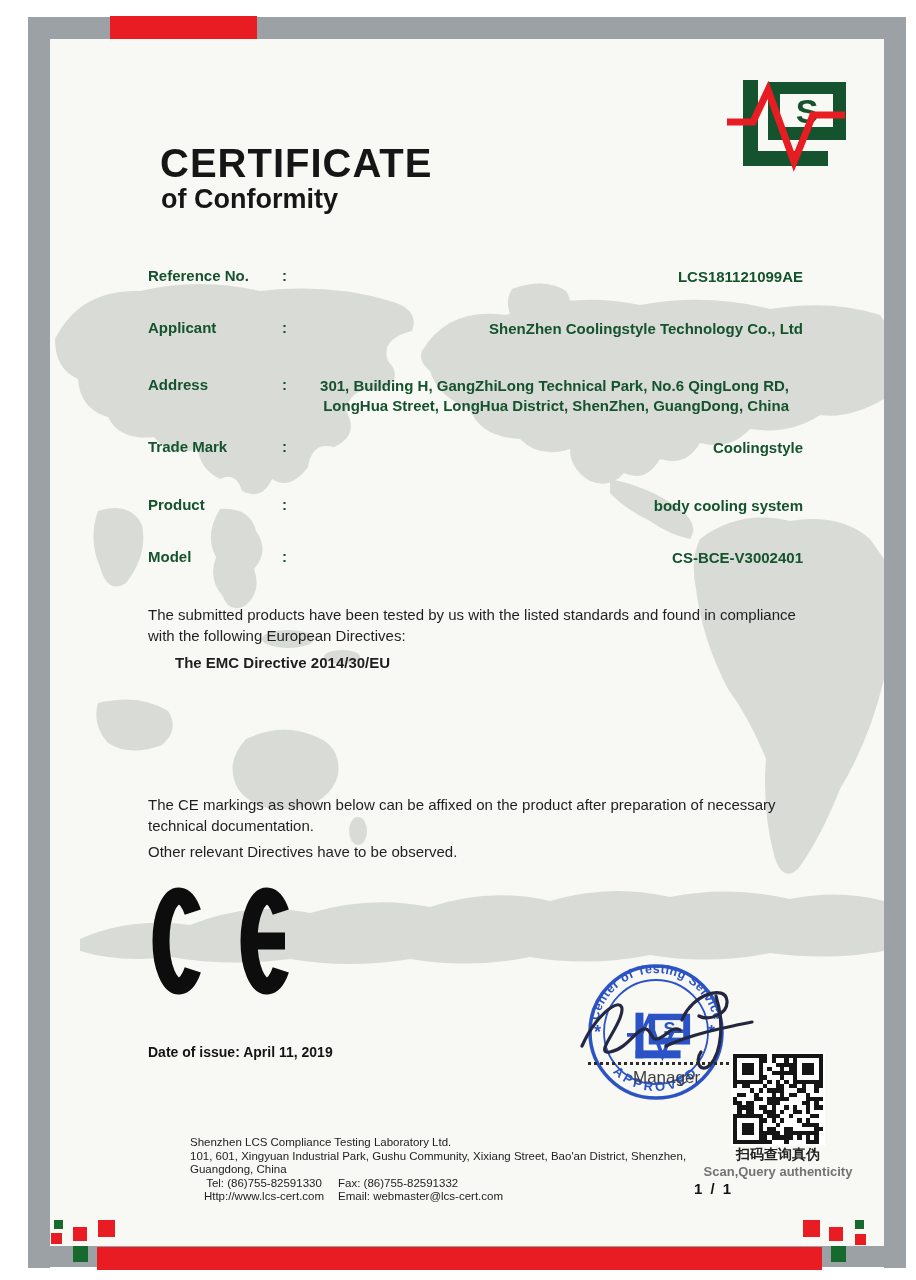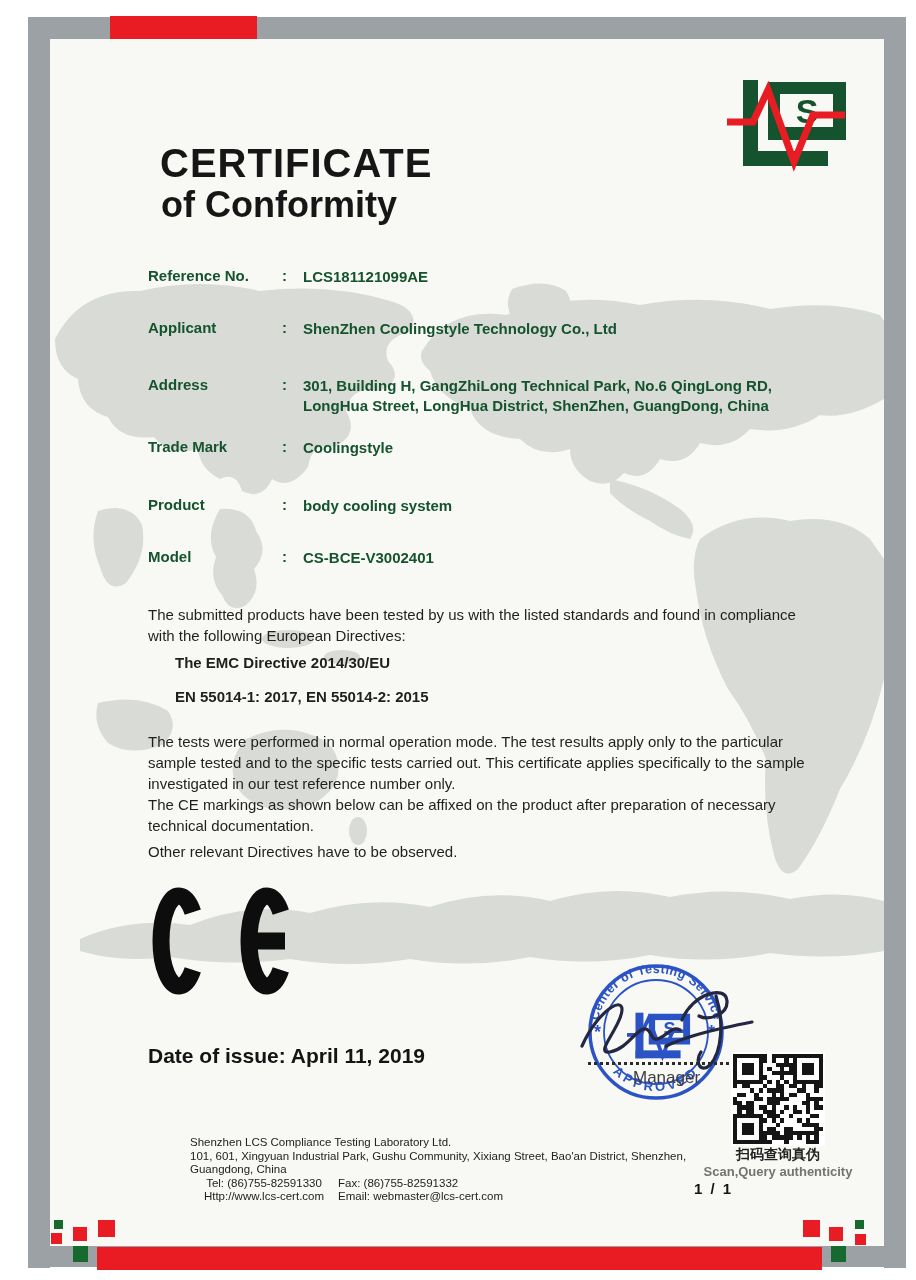--- a/index.html
+++ b/index.html
@@ -25,34 +25,34 @@
   
   .dec{position:absolute;z-index:5;}
 
   .map-svg{position:absolute;left:0;top:0;width:834px;height:1207px;}
   .map-svg path,.map-svg ellipse{fill:#d8dbd6;}
 
   .logo-svg{position:absolute;left:727px;top:78px;width:120px;height:95px;}
   .logo-main{--c1:#14532d;--c2:#e81c23;--bg:#f8f8f4;}
 
   .title{position:absolute;left:160px;top:141px;font-size:40px;font-weight:700;letter-spacing:1px;color:#161616;}
-  .subtitle{position:absolute;left:161px;top:184px;font-size:36px;font-weight:700;color:#161616;text-align:center;}
+  .subtitle{position:absolute;left:161px;top:184px;font-size:27px;font-weight:700;color:#161616;text-align:center;}
 
   .field{position:absolute;left:148px;display:flex;font-size:15px;font-weight:700;color:#14532d;}
   .field .lbl{width:134px;flex:0 0 134px;}
   .field .sep{width:21px;flex:0 0 21px;}
-  .field .val{width:500px;line-height:20px;}
+  .field .val{width:500px;line-height:20px;text-align:right;}
 
   .para{position:absolute;left:148px;width:672px;font-size:15px;line-height:21px;color:#1f1f1f;}
   .bold{font-weight:700;margin-left:27px;}
 
   .ce-svg{position:absolute;left:148px;top:880px;width:160px;height:122px;}
   .ce-svg path{stroke:#0d0d0d;fill:none;}
 
-  .date-line{position:absolute;left:148px;top:1044px;font-size:21px;font-weight:700;color:#141414;}
+  .date-line{position:absolute;left:148px;top:1044px;font-size:14px;font-weight:700;color:#141414;}
 
   .stamp-svg{position:absolute;left:582px;top:958px;width:148px;height:148px;}
   .sig-svg{position:absolute;left:570px;top:968px;width:200px;height:110px;}
   .sig-svg path{fill:none;stroke:#232741;stroke-width:3.2;stroke-linecap:round;}
   .dotline{position:absolute;left:588px;top:1062px;width:141px;height:0;border-bottom:3px dotted #2b2b2b;}
   .manager{position:absolute;left:633px;top:1068px;font-size:17px;color:#3d3d3d;}
 
   .qr{position:absolute;left:731px;top:1052px;width:94px;height:94px;background:#ffffff;
       display:grid;grid-template-columns:repeat(21,1fr);grid-template-rows:repeat(21,1fr);padding:2px;box-sizing:border-box;}
   .qd{background:#151515;}
@@ -140,22 +140,20 @@
     <span class="val">body cooling system</span>
   </div>
   <div class="field" style="top:548px">
     <span class="lbl">Model</span>
     <span class="sep">:</span>
     <span class="val">CS-BCE-V3002401</span>
   </div>
 
   <div class="para" style="top:604px">The submitted products have been tested by us with the listed standards and found in compliance with the following European Directives:</div>
   <div class="para bold" style="top:652px">The EMC Directive 2014/30/EU</div>
-  <div class="para bold" style="top:686px">EN 55014-1: 2017, EN 55014-2: 2015</div>
-  <div class="para" style="top:731px">The tests were performed in normal operation mode. The test results apply only to the particular sample tested and to the specific tests carried out. This certificate applies specifically to the sample investigated in our test reference number only.</div>
   <div class="para" style="top:794px">The CE markings as shown below can be affixed on the product after preparation of necessary technical documentation.</div>
   <div class="para" style="top:841px">Other relevant Directives have to be observed.</div>
 
   <svg class="ce-svg" viewBox="0 0 160 122">
     <path d="M 44.8 32.1 A 18 45 0 1 0 44.8 89.9" stroke-width="17"></path>
     <path d="M 132.8 32.1 A 18 45 0 1 0 132.8 89.9" stroke-width="17"></path>
     <path d="M 96 61 H 137" stroke-width="17"></path>
   </svg>
 
   <div class="date-line">Date of issue: April 11, 2019</div>

